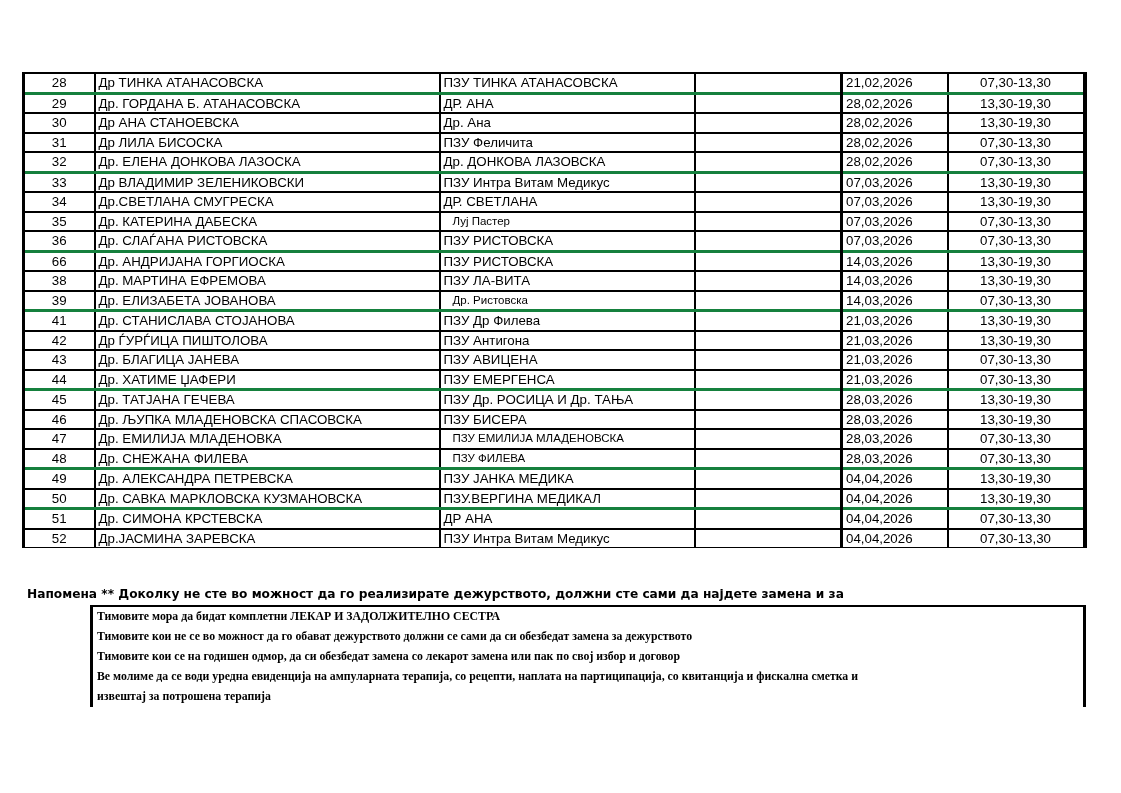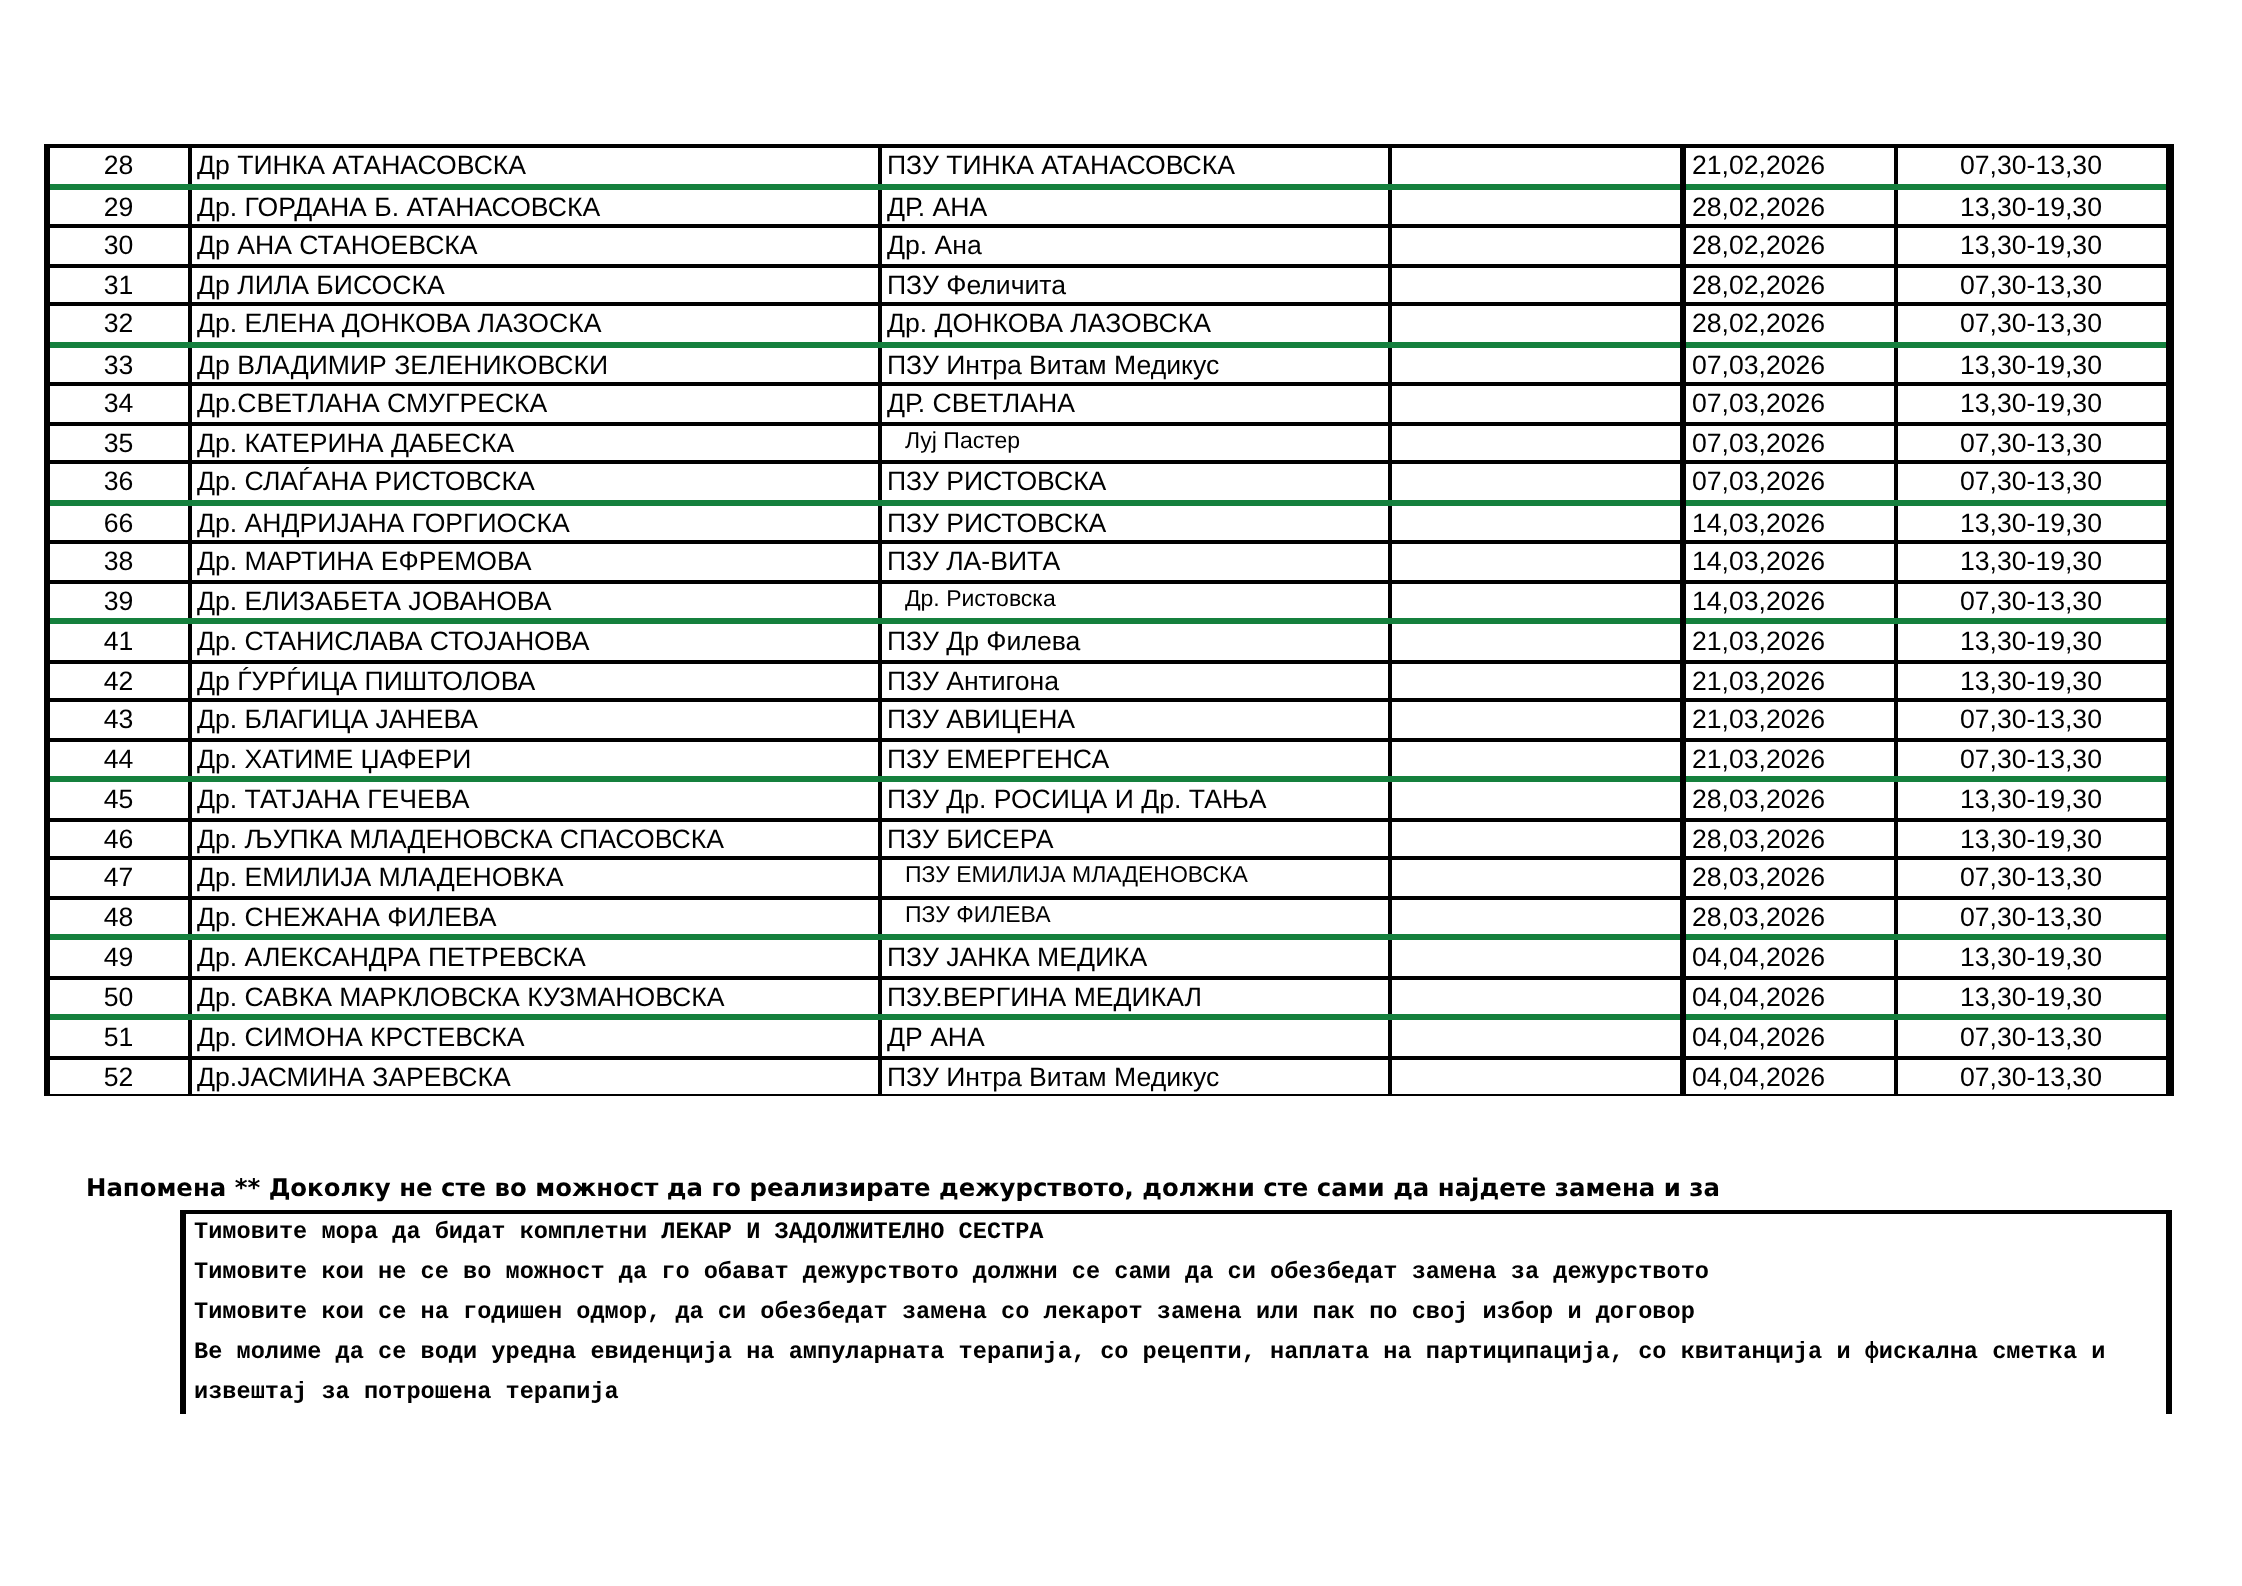--- a/index.html
+++ b/index.html
@@ -15,25 +15,25 @@
     table.schedule col.c-shift { width: 137px; }
     table.schedule td { height: 17.5px; padding: 0 3px; font-size: 13.3px; line-height: 17px;
                          border-left: 2px solid #000; border-right: 2px solid #000;
                          border-top: 2px solid #000; border-bottom: 1px solid #000;
                          white-space: nowrap; overflow: hidden; }
     table.schedule tr.thick td { border-top: 3px solid #15803d; }
     table.schedule td.num { text-align: center; border-left: 3px solid #000; }
     table.schedule td.date { text-align: left; border-left: 3px solid #000; }
     table.schedule td.shift { text-align: center; border-right: 4px solid #000; }
     table.schedule td.pzu.small { font-size: 11.5px; padding-left: 12px; }
-    .note-line { position: absolute; left: 43px; top: 587px; font-family: "DejaVu Sans", sans-serif;
+    .note-line { position: absolute; left: 27px; top: 587px; font-family: "DejaVu Sans", sans-serif;
                  font-weight: bold; font-size: 12.2px; white-space: nowrap; }
     .note-box { position: absolute; left: 90px; top: 605px; width: 990px; height: 100px;
                 border-top: 2px solid #000; border-left: 3px solid #000; border-right: 3px solid #000; }
-    .note-box p { margin: 0; padding-left: 4px; font-family: Liberation Mono, monospace;
+    .note-box p { margin: 0; padding-left: 4px; font-family: Liberation Serif, serif;
                   font-weight: bold; font-size: 11.8px; line-height: 19.8px; white-space: nowrap; }
     .note-box p.wrap2 { line-height: 20px; }
   </style>
 </head>
 <body>
 
 <div class="sheet">
   <table class="schedule">
     <colgroup>
       <col class="c-num">

